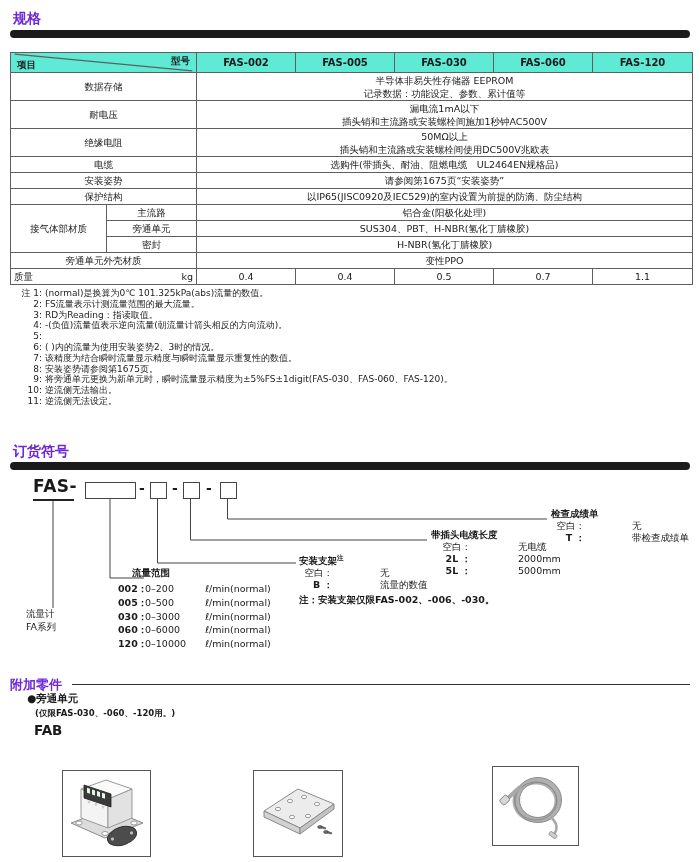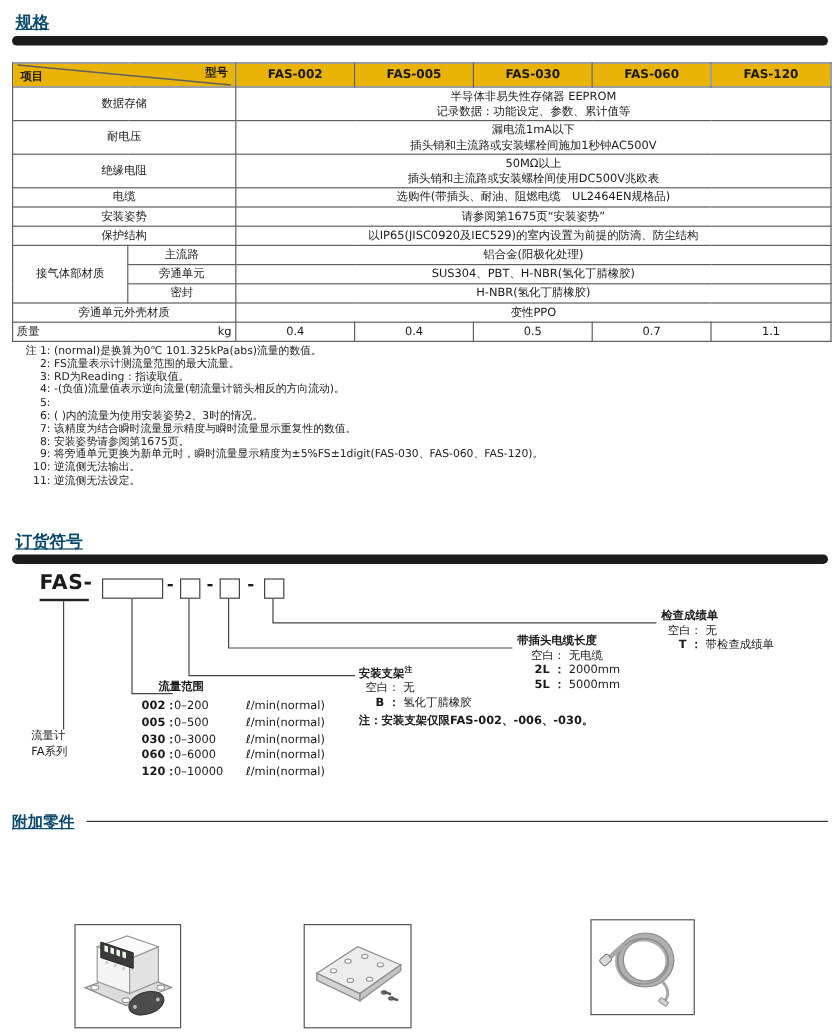--- a/index.html
+++ b/index.html
@@ -1,24 +1,24 @@
 <!DOCTYPE html>
 <html><head>
 <meta charset="utf-8">
 <style>
   html,body{margin:0;padding:0;background:#fff;}
   .page{position:relative;width:700px;height:862px;background:#ffffff;overflow:hidden;
         font-family:"DejaVu Sans","Liberation Sans",sans-serif;color:#1a1a1a;}
-  .sec-title{position:absolute;font-weight:bold;font-size:14px;color:#0c4a6e;text-decoration:underline;}
+  .sec-title{position:absolute;font-weight:bold;font-size:14px;color:#6d28d9;}
   .sec-bar{position:absolute;left:10px;width:680px;height:8px;background:#1b1b1b;border-radius:4px;}
 
   
   table.spec{position:absolute;left:10px;top:52px;width:682px;border-collapse:collapse;table-layout:fixed;}
   table.spec td{border:1px solid #5f5f5f;font-size:9.5px;text-align:center;padding:0 3px;line-height:1.2;overflow:hidden;white-space:nowrap;}
-  tr.h-head td{background:#eab308;font-weight:bold;height:19px;font-size:10px;}
+  tr.h-head td{background:#5eead4;font-weight:bold;height:19px;font-size:10px;}
   tr.h-double{height:28px;} tr.h-single{height:16px;}
   td.lbl{text-align:left;padding-left:6px;}
   td.corner{position:relative;padding:0;}
   .corner svg{position:absolute;left:0;top:0;width:100%;height:100%;}
   .corner-l{position:absolute;left:6px;bottom:2px;font-weight:bold;font-size:9.5px;}
   .corner-r{position:absolute;right:6px;top:2px;font-weight:bold;font-size:9.5px;}
   .two-line div{line-height:13px;}
   .mass-lbl{display:flex;justify-content:space-between;align-items:center;}
 
   
@@ -30,21 +30,21 @@
   .ordering{position:absolute;left:0;top:440px;width:700px;height:238px;}
   .ord-lines{position:absolute;left:0;top:0;}
   .fas-prefix{position:absolute;left:33px;top:36px;font-size:17px;font-weight:bold;letter-spacing:0.5px;}
   .fas-underline{position:absolute;left:33px;top:59px;width:41px;height:2px;background:#222;}
   .code-box{position:absolute;top:42px;height:15px;border:1.4px solid #444;background:#fff;}
   .b-wide{left:85px;width:49px;} .b1{left:150px;width:15px;} .b2{left:183px;width:15px;} .b3{left:220px;width:15px;}
   .code-dash{position:absolute;top:40px;font-weight:bold;font-size:14px;}
   .d1{left:139px;} .d2{left:172px;} .d3{left:206px;}
   .callout{position:absolute;font-size:9.5px;line-height:12px;}
   .callout .ttl{font-weight:bold;}
-  .opt{display:flex;}
+  .opt{display:flex;gap:44px;}
   .opt-key{text-align:right;margin-right:3px;white-space:pre;}
   .k30{width:30px;flex:none;} .k34{width:34px;flex:none;}
   .bold{font-weight:bold;}
   .fr-line{display:flex;line-height:13.8px;}
   .fr-code{width:27px;font-weight:bold;flex:none;}
   .fr-range{width:60px;flex:none;}
   .flowmeter{position:absolute;left:26px;top:168px;width:48px;text-align:left;font-size:9.5px;line-height:12.5px;}
   .ord-note{margin-top:3px;font-weight:bold;}
 
   
@@ -259,21 +259,21 @@
     </div>
 
     <div class="callout" style="left:299px;top:112px;">
       <div class="ttl"><span>安装支架</span><sup style="font-size:6.5px;">注</sup></div>
       <div class="opt" style="margin-left:4px;">
           <span class="opt-key k30">空白：</span>
           <span>无</span>
         </div>
       <div class="opt" style="margin-left:4px;">
           <span class="opt-key k30 bold">B ：</span>
-          <span>氢化丁腈橡胶</span>
+          <span>流量的数值</span>
         </div>
       <div class="ord-note">注：安装支架仅限FAS-002、-006、-030。</div>
     </div>
 
     <div class="callout" style="left:118px;top:127px;">
       <div class="ttl" style="margin-left:14px;margin-bottom:3px;">流量范围</div>
       <div class="fr-line">
           <span class="fr-code">002：</span>
           <span class="fr-range">0–200</span>
           <span>ℓ/min(normal)</span>
@@ -302,20 +302,25 @@
 
     <div class="flowmeter">
       <div>流量计</div>
       <div>FA系列</div>
     </div>
   </div>
 
   <div class="sec-title" style="left:10px;top:676px;font-size:13px;">附加零件</div>
   <div class="parts-line"></div>
 
+  <div class="part" style="left:27px;top:692px;width:210px;">
+    <div class="part-head"><span>●</span><span>旁通单元</span></div>
+    <div class="part-limit">(仅限FAS-030、-060、-120用。)</div>
+    <div class="part-model">FAB</div>
+  </div>
   <div class="frame f1">
     <svg viewBox="0 0 87 85">
       <polygon points="8,52 42,67 80,52 46,38" fill="#dcdcdc" stroke="#8a8a8a" stroke-width="1"></polygon>
       <ellipse cx="16" cy="52" rx="3.2" ry="2" fill="#fff" stroke="#999"></ellipse>
       <ellipse cx="42" cy="62.5" rx="3.2" ry="2" fill="#fff" stroke="#999"></ellipse>
       <ellipse cx="71" cy="52" rx="3.2" ry="2" fill="#fff" stroke="#999"></ellipse>
       <ellipse cx="47" cy="41" rx="3" ry="1.8" fill="#fff" stroke="#999"></ellipse>
       <polygon points="18,18 18,47 45,57 45,28" fill="#f4f4f4" stroke="#999" stroke-width="1"></polygon>
       <polygon points="45,28 45,57 69,47 69,18" fill="#e2e2e2" stroke="#999" stroke-width="1"></polygon>
       <polygon points="18,18 45,28 69,18 43,9" fill="#fbfbfb" stroke="#999" stroke-width="1"></polygon>

